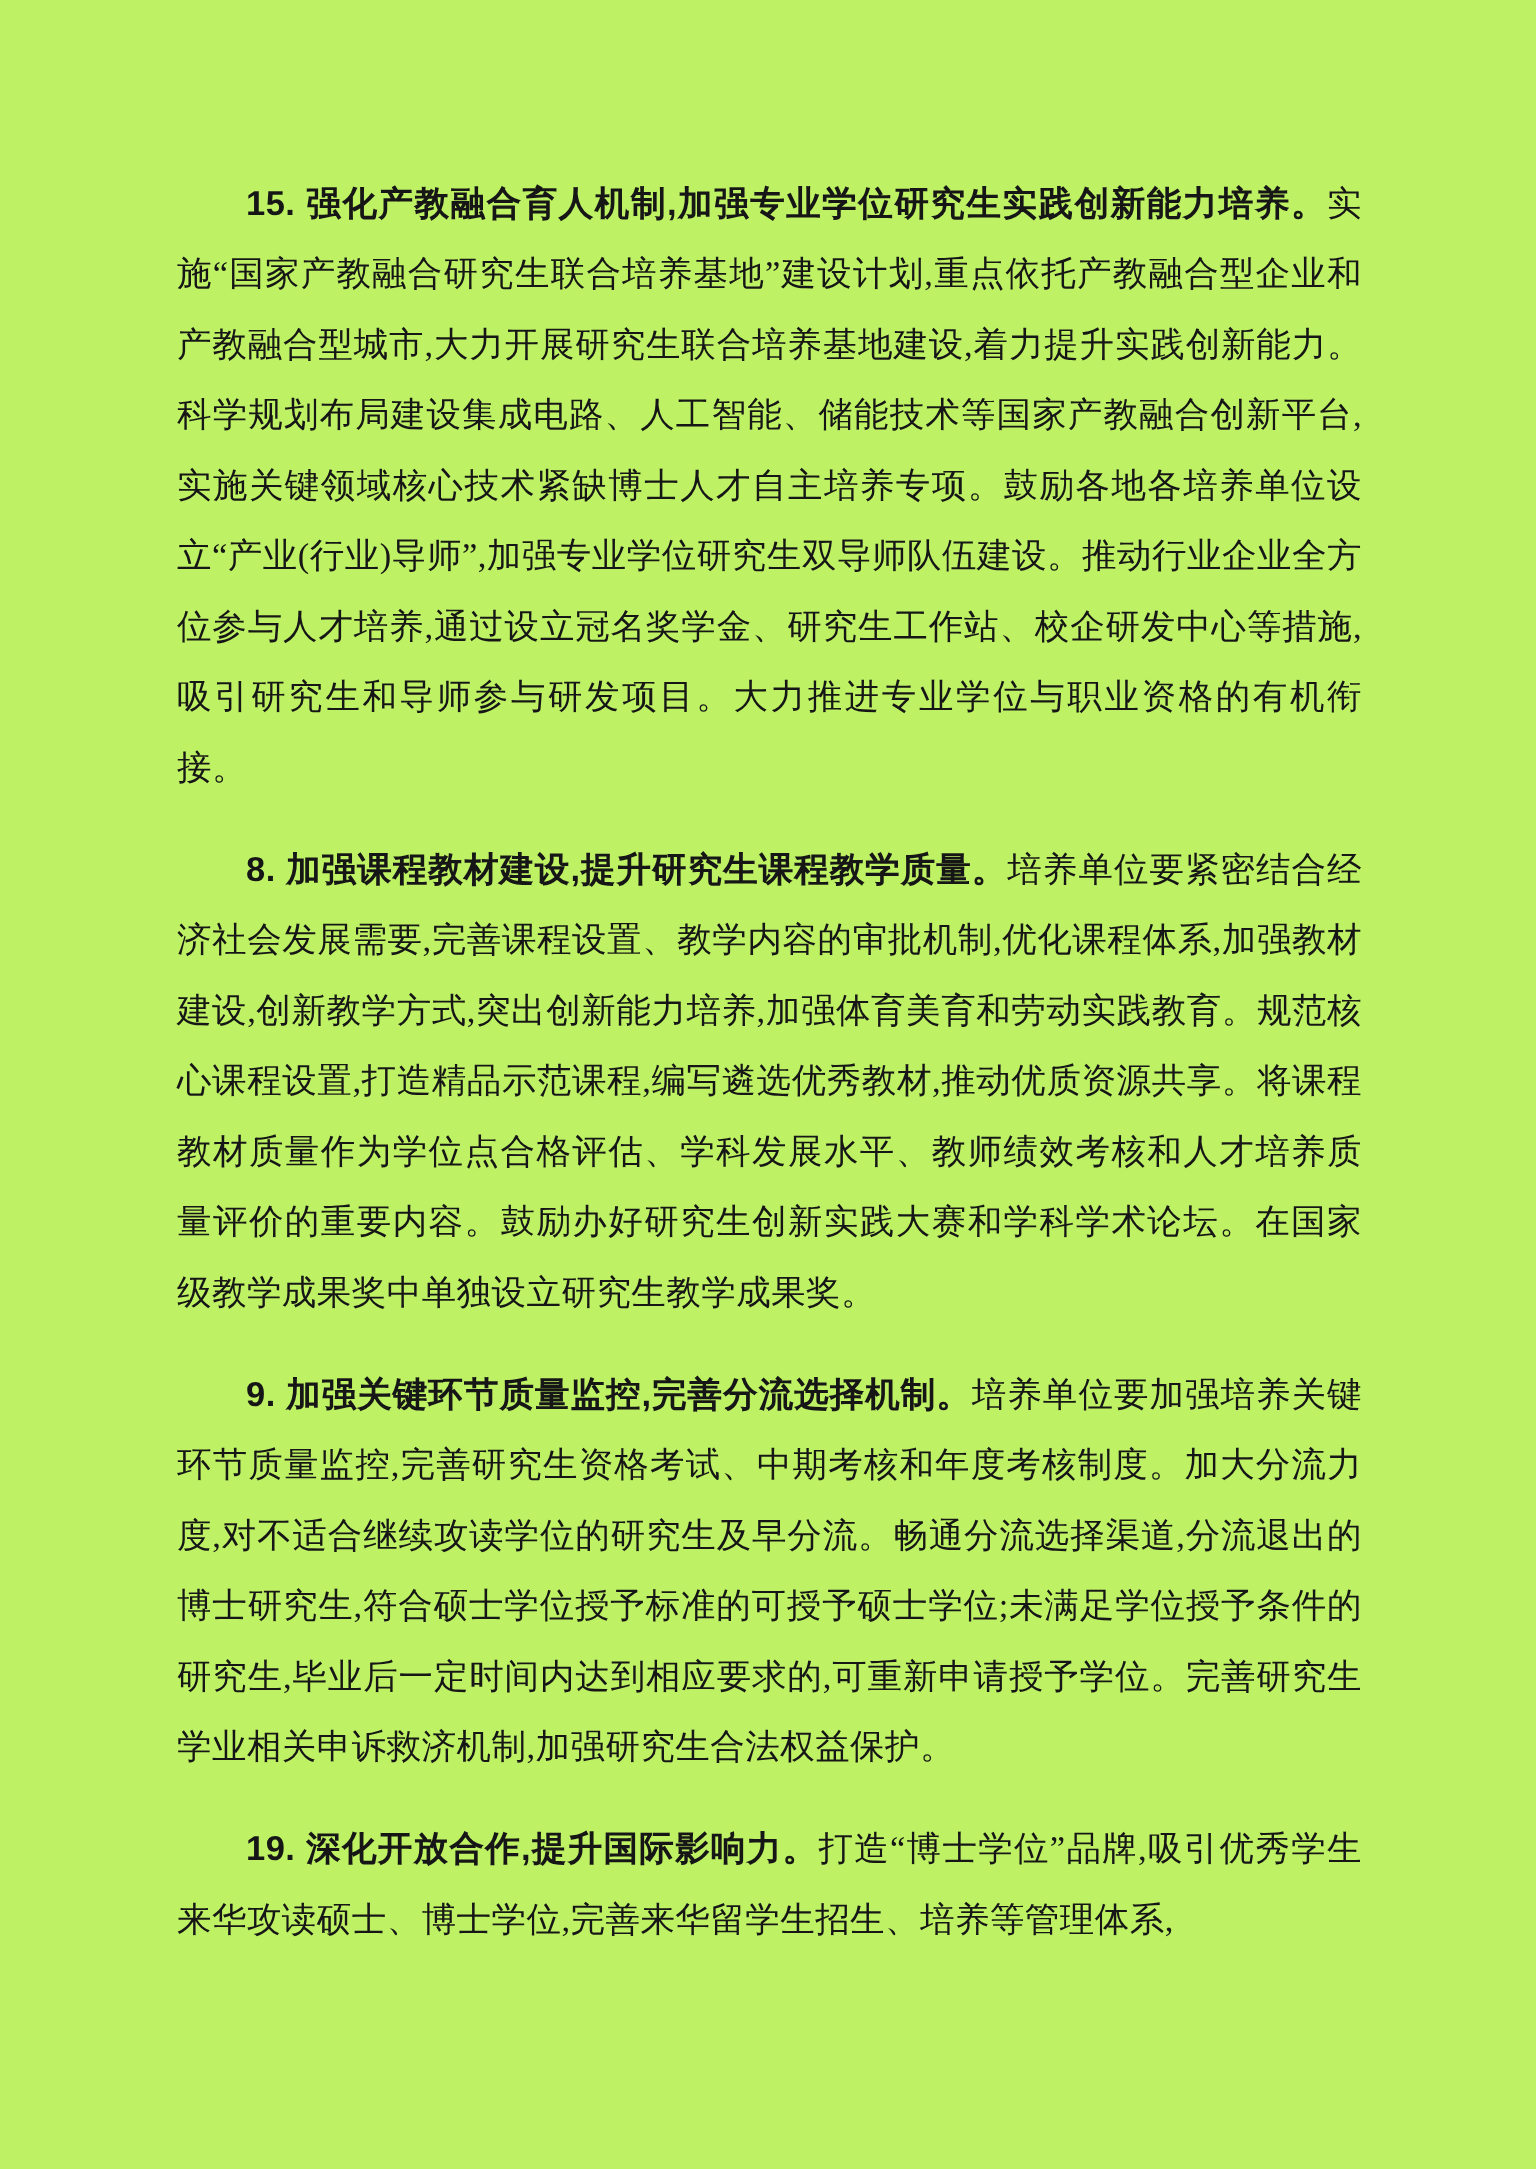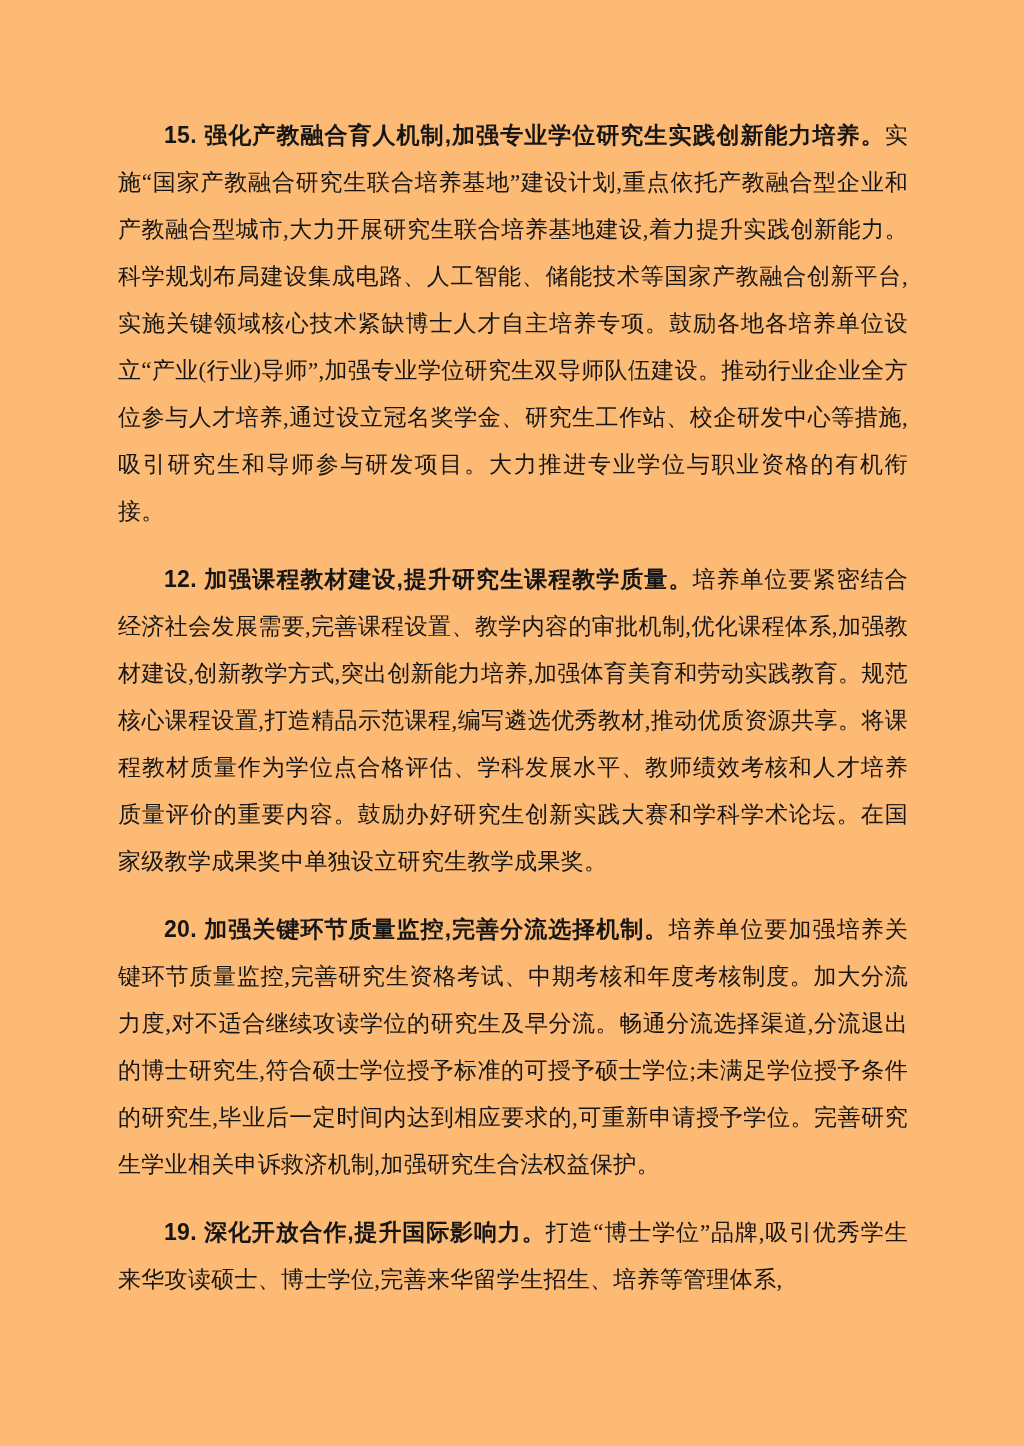--- a/index.html
+++ b/index.html
@@ -9,21 +9,21 @@
     }
     body {
       width: 1024px;
       color: #161616;
       font-family: "Liberation Serif", "DejaVu Serif", serif;
     }
     .page {
       position: relative;
       width: 1024px;
       height: 1446px;
-      background: #fdba74;
+      background: #bef264;
       overflow: hidden;
     }
     .content {
       position: absolute;
       left: 118px;
       top: 112px;
       width: 790px;
     }
     p.para {
       margin: 0 0 21px 0;
@@ -60,25 +60,25 @@
 <body>
 
 <div class="page">
   <div class="content">
 
     <p class="para">
       <span class="para-heading">15. 强化产教融合育人机制,加强专业学位研究生实践创新能力培养。</span><span class="para-body">实施“国家产教融合研究生联合培养基地”建设计划,重点依托产教融合型企业和产教融合型城市,大力开展研究生联合培养基地建设,着力提升实践创新能力。科学规划布局建设集成电路、人工智能、储能技术等国家产教融合创新平台,实施关键领域核心技术紧缺博士人才自主培养专项。鼓励各地各培养单位设立“产业(行业)导师”,加强专业学位研究生双导师队伍建设。推动行业企业全方位参与人才培养,通过设立冠名奖学金、研究生工作站、校企研发中心等措施,吸引研究生和导师参与研发项目。大力推进专业学位与职业资格的有机衔接。</span>
     </p>
 
     <p class="para">
-      <span class="para-heading">12. 加强课程教材建设,提升研究生课程教学质量。</span><span class="para-body">培养单位要紧密结合经济社会发展需要,完善课程设置、教学内容的审批机制,优化课程体系,加强教材建设,创新教学方式,突出创新能力培养,加强体育美育和劳动实践教育。规范核心课程设置,打造精品示范课程,编写遴选优秀教材,推动优质资源共享。将课程教材质量作为学位点合格评估、学科发展水平、教师绩效考核和人才培养质量评价的重要内容。鼓励办好研究生创新实践大赛和学科学术论坛。在国家级教学成果奖中单独设立研究生教学成果奖。</span>
+      <span class="para-heading">8. 加强课程教材建设,提升研究生课程教学质量。</span><span class="para-body">培养单位要紧密结合经济社会发展需要,完善课程设置、教学内容的审批机制,优化课程体系,加强教材建设,创新教学方式,突出创新能力培养,加强体育美育和劳动实践教育。规范核心课程设置,打造精品示范课程,编写遴选优秀教材,推动优质资源共享。将课程教材质量作为学位点合格评估、学科发展水平、教师绩效考核和人才培养质量评价的重要内容。鼓励办好研究生创新实践大赛和学科学术论坛。在国家级教学成果奖中单独设立研究生教学成果奖。</span>
     </p>
 
     <p class="para">
-      <span class="para-heading">20. 加强关键环节质量监控,完善分流选择机制。</span><span class="para-body">培养单位要加强培养关键环节质量监控,完善研究生资格考试、中期考核和年度考核制度。加大分流力度,对不适合继续攻读学位的研究生及早分流。畅通分流选择渠道,分流退出的博士研究生,符合硕士学位授予标准的可授予硕士学位;未满足学位授予条件的研究生,毕业后一定时间内达到相应要求的,可重新申请授予学位。完善研究生学业相关申诉救济机制,加强研究生合法权益保护。</span>
+      <span class="para-heading">9. 加强关键环节质量监控,完善分流选择机制。</span><span class="para-body">培养单位要加强培养关键环节质量监控,完善研究生资格考试、中期考核和年度考核制度。加大分流力度,对不适合继续攻读学位的研究生及早分流。畅通分流选择渠道,分流退出的博士研究生,符合硕士学位授予标准的可授予硕士学位;未满足学位授予条件的研究生,毕业后一定时间内达到相应要求的,可重新申请授予学位。完善研究生学业相关申诉救济机制,加强研究生合法权益保护。</span>
     </p>
 
     <p class="para">
       <span class="para-heading">19. 深化开放合作,提升国际影响力。</span><span class="para-body">打造“博士学位”品牌,吸引优秀学生来华攻读硕士、博士学位,完善来华留学生招生、培养等管理体系,</span>
     </p>
 
   </div>
 
 </div>
 

